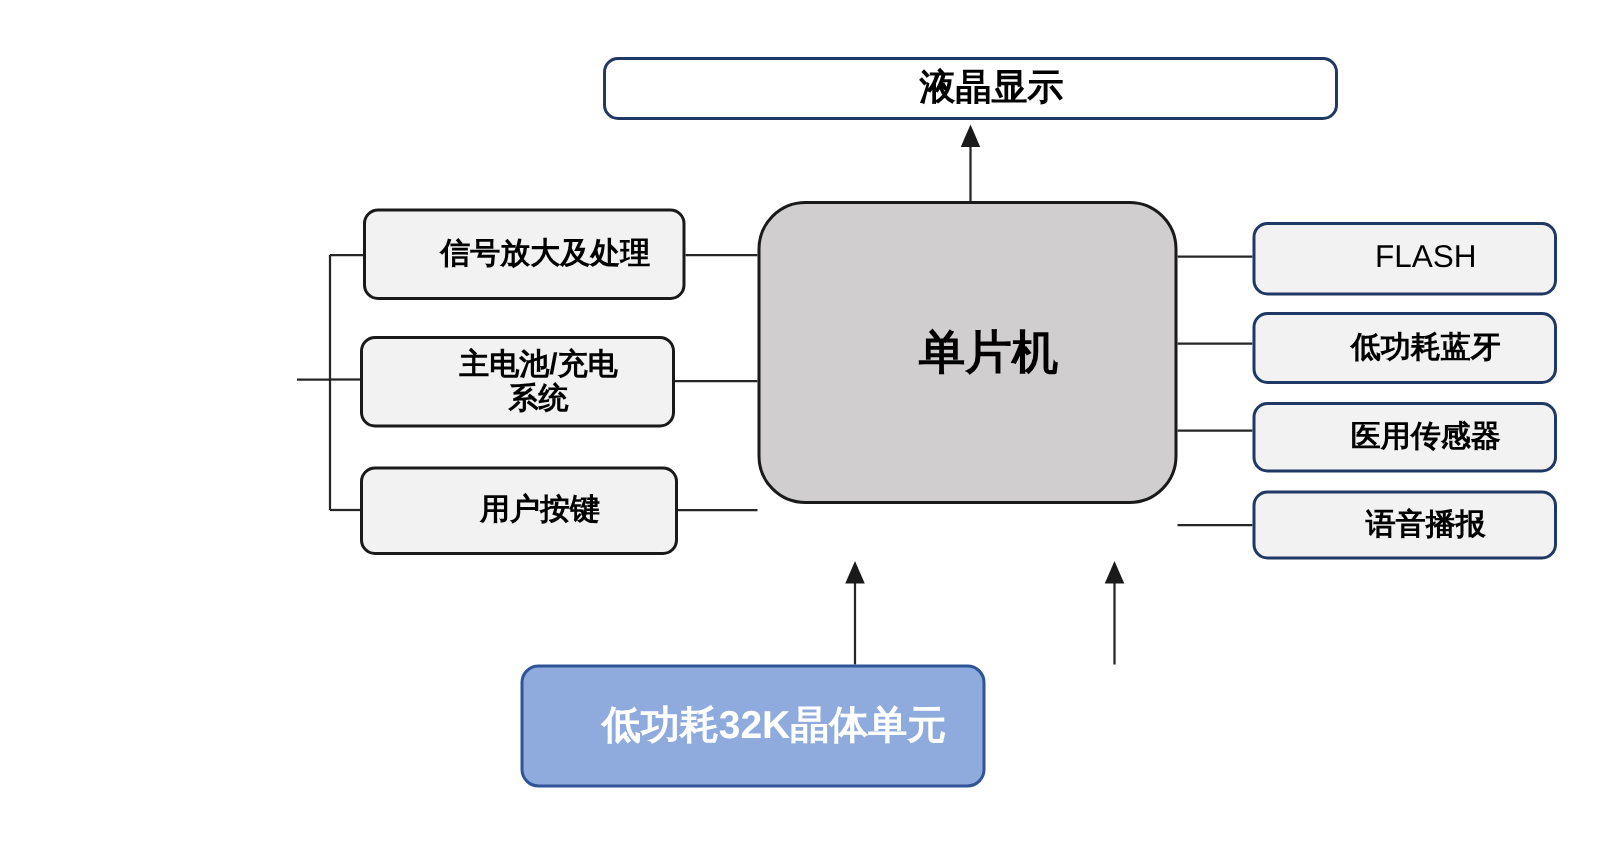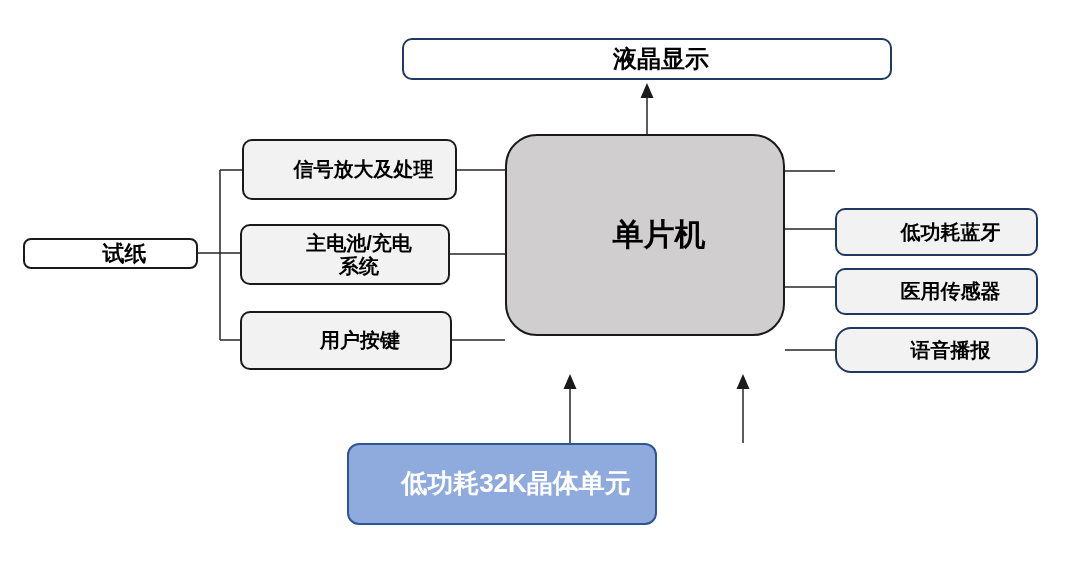--- a/index.html
+++ b/index.html
@@ -61,21 +61,21 @@
   }
   
   .n-signal  { left: 242px; top: 139px; width: 215px; height: 61px; font-size: 20px; }
   .n-battery { left: 240px; top: 224px; width: 210px; height: 61px; font-size: 20px; white-space: pre-line; }
   .n-buttons { left: 240px; top: 311px; width: 212px; height: 59px; font-size: 20px; }
   
   .navy { border-color: #1F3864; }
   .n-flash  { left: 835px; top: 148px; width: 203px; height: 49px; font-size: 21px; font-weight: normal; }
   .n-ble    { left: 835px; top: 208px; width: 203px; height: 48px; font-size: 20px; }
   .n-sensor { left: 835px; top: 268px; width: 203px; height: 47px; font-size: 20px; }
-  .n-voice  { left: 835px; top: 327px; width: 203px; height: 46px; font-size: 20px; border-radius: 16px; }
+  .n-voice  { left: 835px; top: 327px; width: 203px; height: 46px; font-size: 20px; }
   
   .blue {
     background: #8FAADC;
     border: 2px solid #2F5597;
     border-radius: 12px;
     color: #FFFFFF;
     font-size: 26px;
     text-align: right;
   }
   .n-crystal { left: 347px; top: 443px; width: 310px; height: 82px; }
@@ -116,26 +116,26 @@
     <g>
       <path d="M743 443 V387"></path>
       <polygon points="743,374 736.5,389 749.5,389" fill="#1A1A1A" stroke="none"></polygon>
     </g>
   </svg>
 
   <div class="node n-lcd navy">液晶显示</div>
 
   <div class="node n-mcu">单片机</div>
 
-  <div class="node n-strip">试纸</div>
 
   <div class="node n-signal">信号放大及处理</div>
   <div class="node n-battery">主电池/充电
 系统</div>
   <div class="node n-buttons">用户按键</div>
 
+  <div class="node n-flash navy">FLASH</div>
   <div class="node n-ble navy">低功耗蓝牙</div>
   <div class="node n-sensor navy">医用传感器</div>
   <div class="node n-voice navy">语音播报</div>
 
   <div class="node n-crystal blue">低功耗32K晶体单元</div>
 
 </div>
 
 </body></html>

